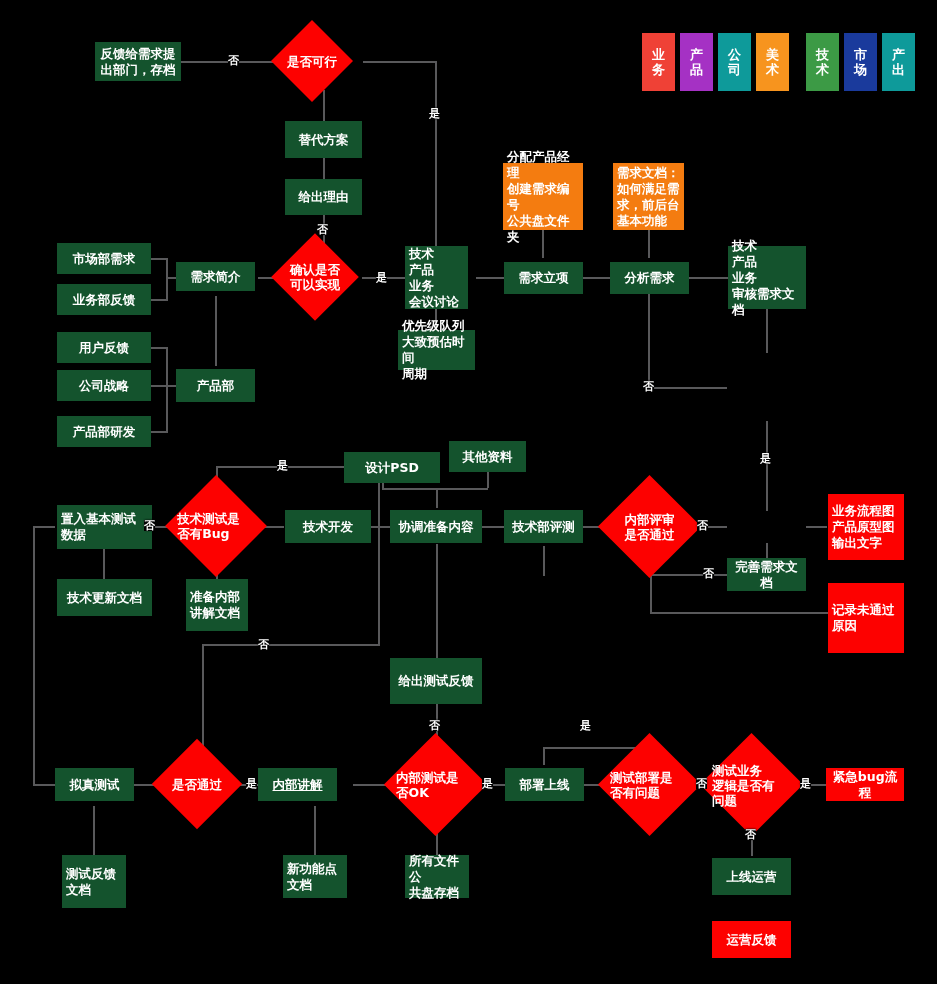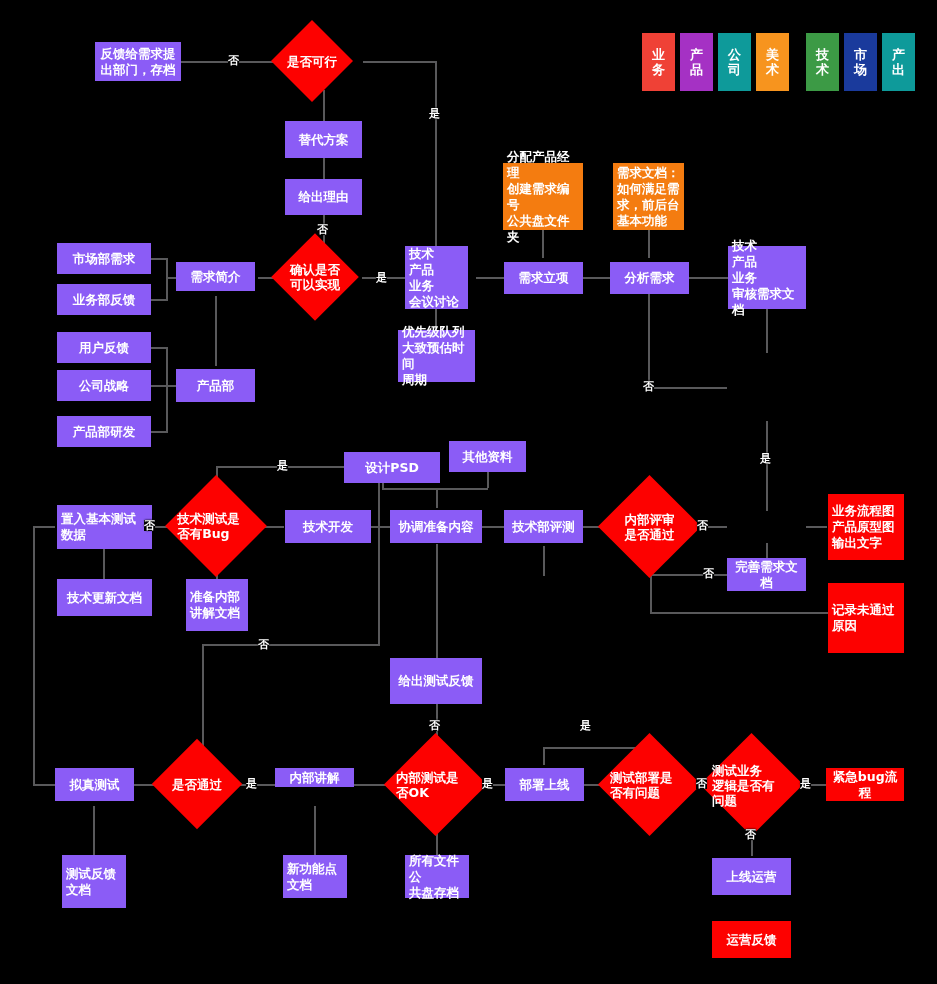--- a/index.html
+++ b/index.html
@@ -41,21 +41,21 @@
     justify-content:center;
     color:#ffffff;
     font-weight:bold;
     text-align:center;
     z-index:3;
     box-sizing:border-box;
     line-height:16px;
     font-size:12.5px;
   }
   .box{ }
-  .teal{background:#8b5cf6;}
+  .teal{background:#14532d;}
   .red{background:#fd0100;}
   .orange{background:#f47c10;}
   .node .inner{white-space:pre-line;padding:2px 4px;}
 
   
   .lalign .inner{text-align:left;}
   .lalign{justify-content:flex-start;}
 
   
   .diamond{
@@ -316,21 +316,21 @@
     <span class="inner">产品部</span>
   </div>
 
   <div class="node box teal lalign" style="left:405px;top:246px;width:63px;height:63px;">
     <span class="inner">技术
 产品
 业务
 会议讨论</span>
   </div>
 
-  <div class="node box teal lalign" style="left:398px;top:330px;width:77px;height:52px;">
+  <div class="node box teal lalign" style="left:398px;top:330px;width:77px;height:40px;">
     <span class="inner">优先级队列
 大致预估时间
 周期</span>
   </div>
 
   <div class="node box orange lalign" style="left:503px;top:163px;width:80px;height:67px;">
     <span class="inner">分配产品经理
 创建需求编号
 公共盘文件夹</span>
   </div>
@@ -421,21 +421,21 @@
   <div class="node box teal lalign" style="left:62px;top:855px;width:64px;height:53px;">
     <span class="inner">测试反馈
 文档</span>
   </div>
 
   <div class="diamond" style="left:165px;top:752px;width:64px;height:64px;">
     <div class="shape"></div>
     <div class="dtext">是否通过</div>
   </div>
 
-  <div class="node box teal" style="left:275px;top:768px;width:79px;height:19px;">
+  <div class="node box teal" style="left:258px;top:768px;width:79px;height:33px;text-decoration:underline;">
     <span class="inner">内部讲解</span>
   </div>
   <div class="node box teal lalign" style="left:283px;top:855px;width:64px;height:43px;">
     <span class="inner">新功能点
 文档</span>
   </div>
 
   <div class="diamond dl" style="left:399px;top:748px;width:73px;height:73px;">
     <div class="shape"></div>
     <div class="dtext">内部测试是

